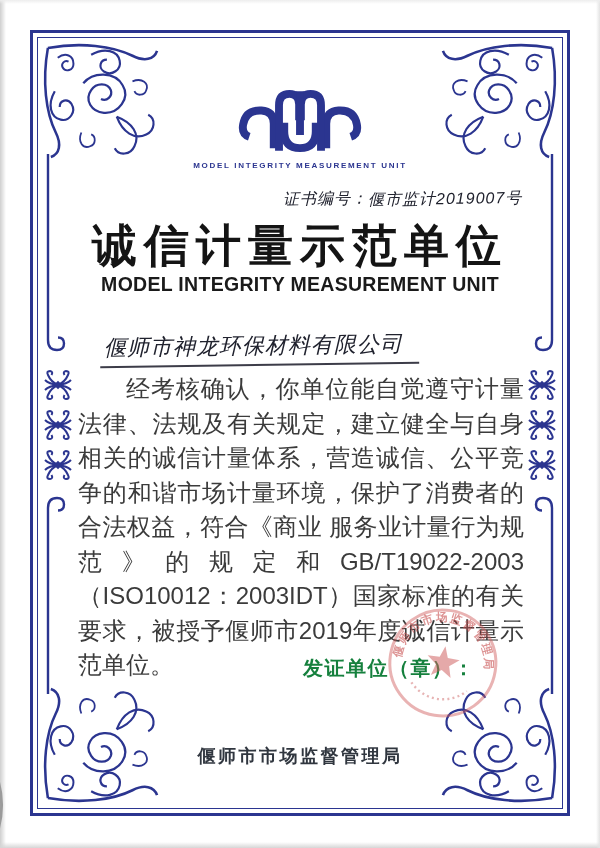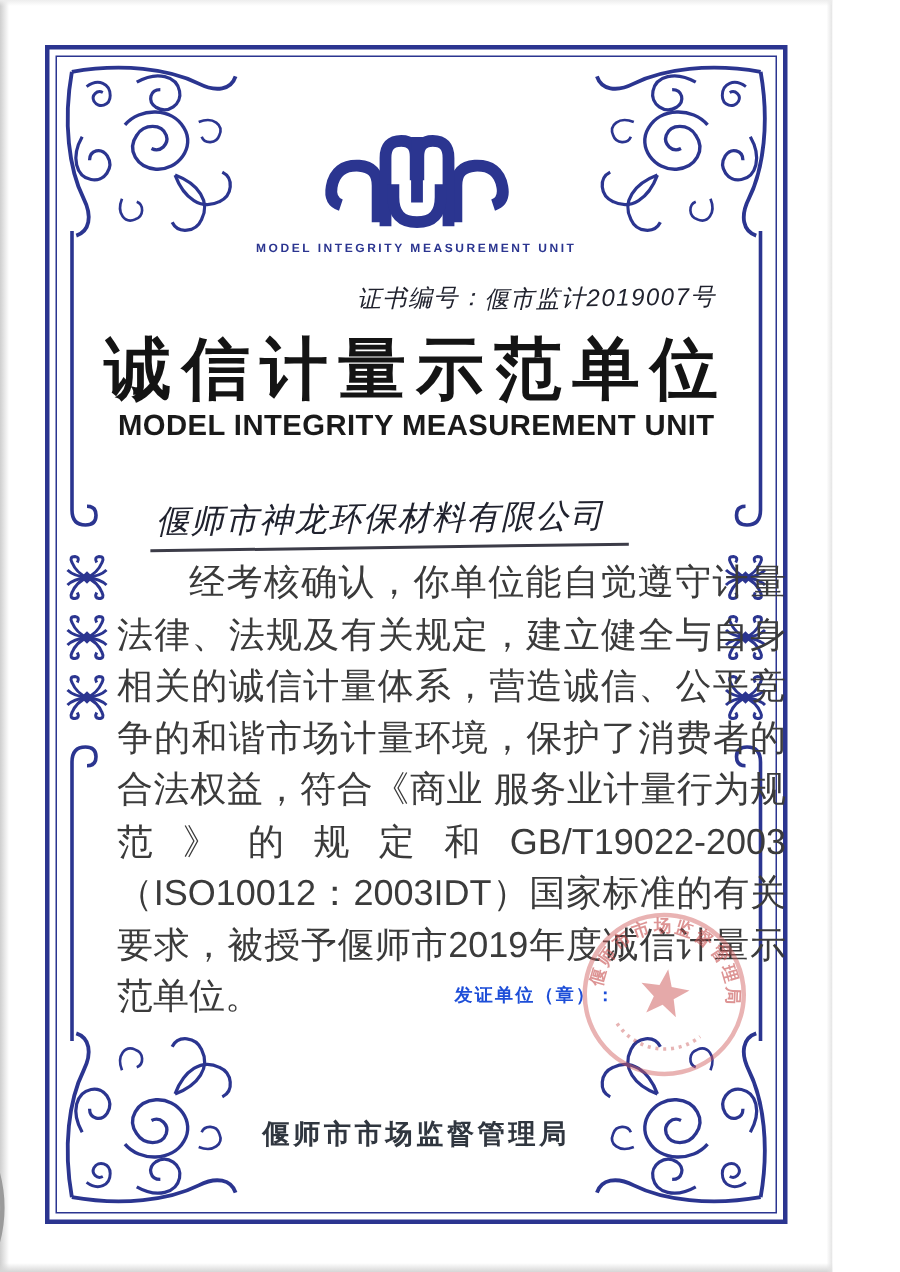--- a/index.html
+++ b/index.html
@@ -1,17 +1,17 @@
 <!DOCTYPE html>
 <html lang="zh"><head>
 <meta charset="utf-8">
 <style>
   html,body{margin:0;padding:0;background:#ffffff;}
   .page{
-    position:relative;width:555px;height:848px;background:#fff;overflow:hidden;
+    position:relative;width:600px;height:848px;background:#fff;overflow:hidden;
     font-family:"Liberation Sans","DejaVu Sans",sans-serif;
   }
   
   .edge-left{position:absolute;left:0;top:0;width:6px;height:100%;
     background:linear-gradient(to right,#cfcfcf,rgba(255,255,255,0));}
   .edge-bottom{position:absolute;left:0;bottom:0;width:100%;height:6px;
     background:linear-gradient(to top,#d6d6d6,rgba(255,255,255,0));}
   .edge-right{position:absolute;right:0;top:0;width:4px;height:100%;
     background:linear-gradient(to left,#e3e3e3,rgba(255,255,255,0));}
   .edge-top{position:absolute;left:0;top:0;width:100%;height:4px;
@@ -48,21 +48,21 @@
     font-size:19.5px;font-weight:800;letter-spacing:0.3px;color:#1a1a1a;}
   
   .awardee{position:absolute;left:100px;top:331px;font-size:22px;}
   .awardee .hand{border-bottom:2px solid #3c3c48;padding:0 16px 3px 4px;
     min-width:250px;}
   
   .body-text{position:absolute;left:78px;top:372px;width:446px;
     font-size:24px;line-height:34.5px;color:#3b3b3b;font-weight:400;
     text-align:justify;text-indent:2em;margin:0;}
   
-  .issuer{position:absolute;left:303px;top:655px;font-size:12px;color:#1d4ed8;
+  .issuer{position:absolute;left:303px;top:655px;font-size:20px;color:#15803d;
     font-weight:600;letter-spacing:1.5px;}
   .seal{position:absolute;left:382px;top:601px;width:122px;height:122px;
     transform:rotate(9deg);opacity:0.85;}
   
   .agency{position:absolute;left:0;top:744px;width:100%;text-align:center;
     font-size:18px;font-weight:700;letter-spacing:2.5px;color:#30363f;}
 </style>
 </head>
 <body>
 

